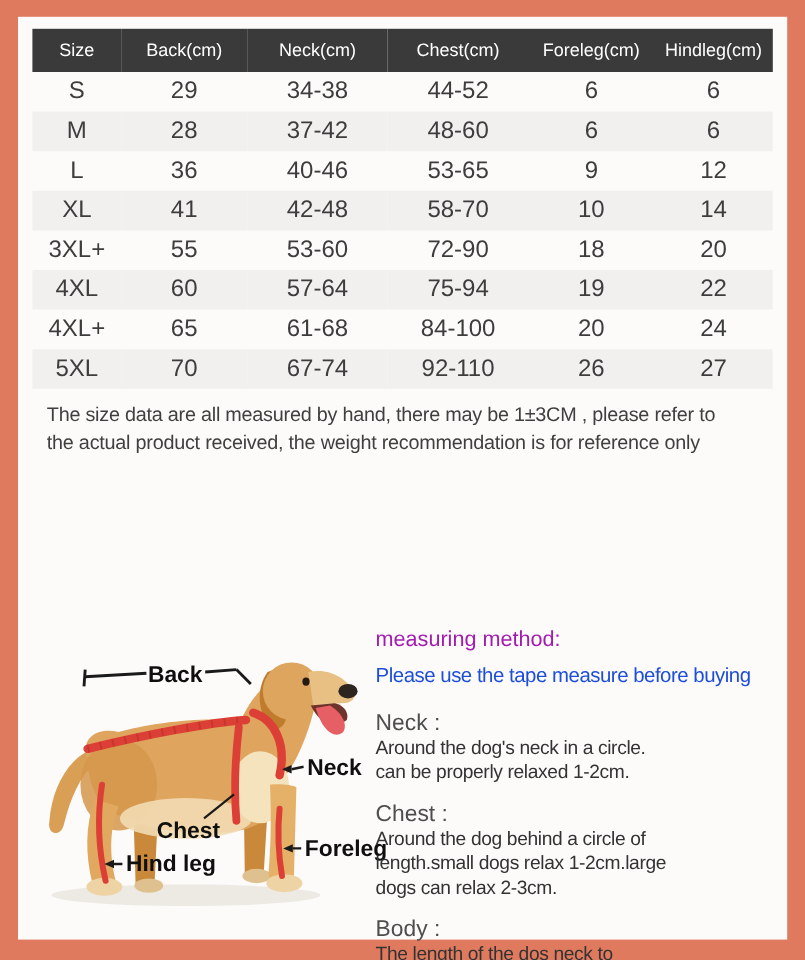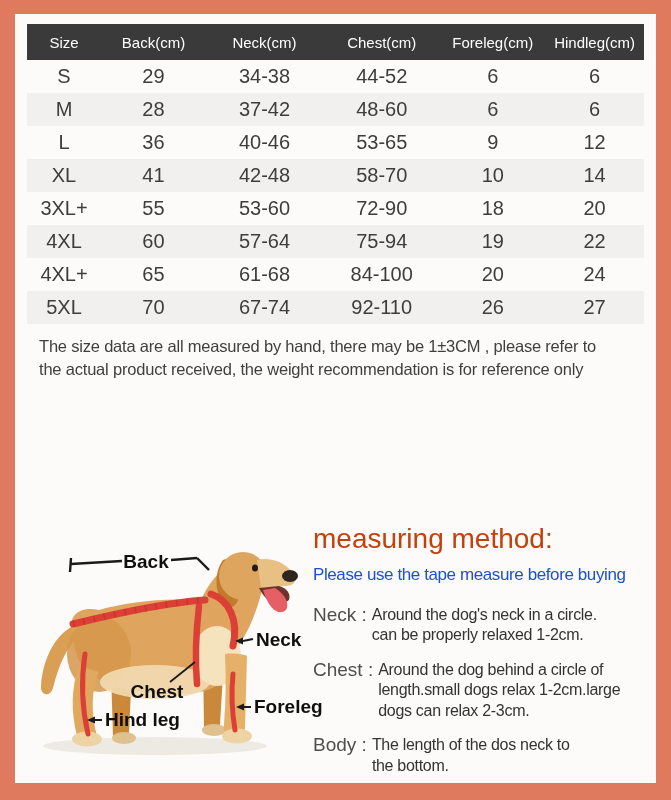--- a/index.html
+++ b/index.html
@@ -30,27 +30,27 @@
   .size-table tbody tr:nth-child(even){background:#f1f0ef;}
   .note{
     margin:11px 10px 0 24px;
     font-size:16.5px;letter-spacing:-0.2px;line-height:1.4;color:#3f3f3f;
     white-space:pre-line;
   }
   .bottom{position:absolute;left:0;top:500px;width:641px;height:269px;}
   .dog-figure{position:absolute;left:12px;top:22px;width:300px;height:247px;}
   .measuring{position:absolute;left:298px;top:8px;width:345px;}
   .m-heading{
-    font-size:28px;line-height:1.2;margin:0 0 8px 0;color:#c2410c;
+    font-size:18px;line-height:1.2;margin:0 0 8px 0;color:#a21caf;
   }
   .m-intro{
     font-size:17px;letter-spacing:-0.4px;line-height:1.25;
     margin:0 0 20px 0;color:#1d4ed8;white-space:nowrap;
   }
-  .m-item{display:flex;align-items:flex-start;margin-bottom:14px;}
+  .m-item{display:flex;align-items:flex-start;margin-bottom:14px;flex-direction:column;}
   .m-term{
     font-size:19px;line-height:1.1;color:#4e4e4e;
     white-space:nowrap;margin-right:5px;flex:0 0 auto;
   }
   .m-desc{
     font-size:16px;letter-spacing:-0.3px;line-height:1.28;color:#333333;
     white-space:pre;
   }
   svg text.diag-label{
     font-family:"Liberation Sans","DejaVu Sans",sans-serif;

